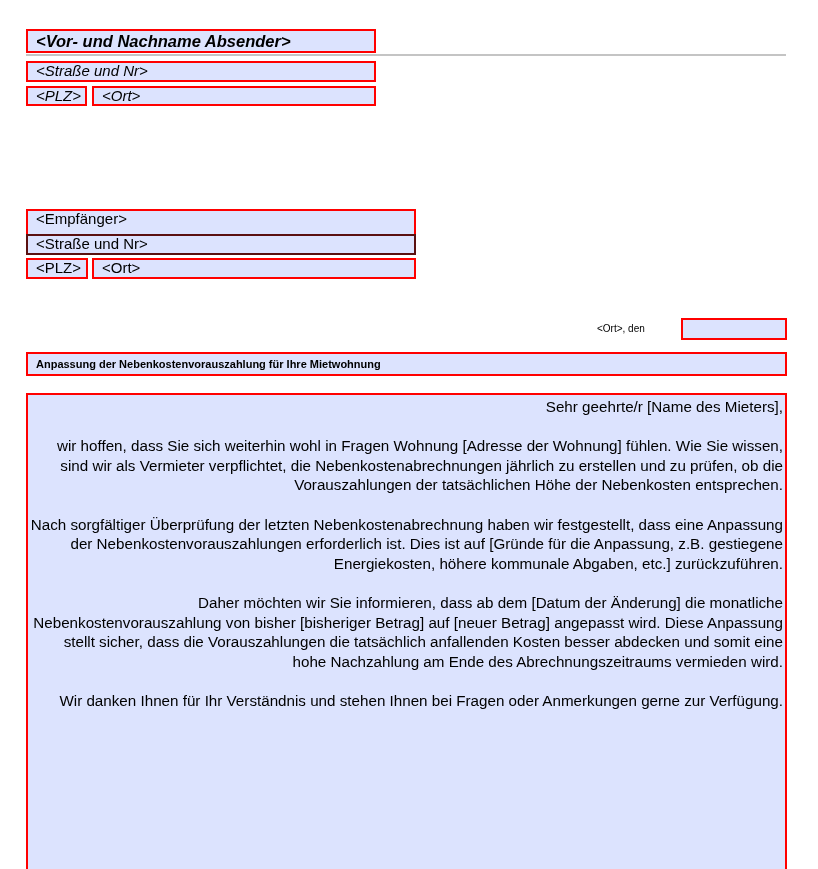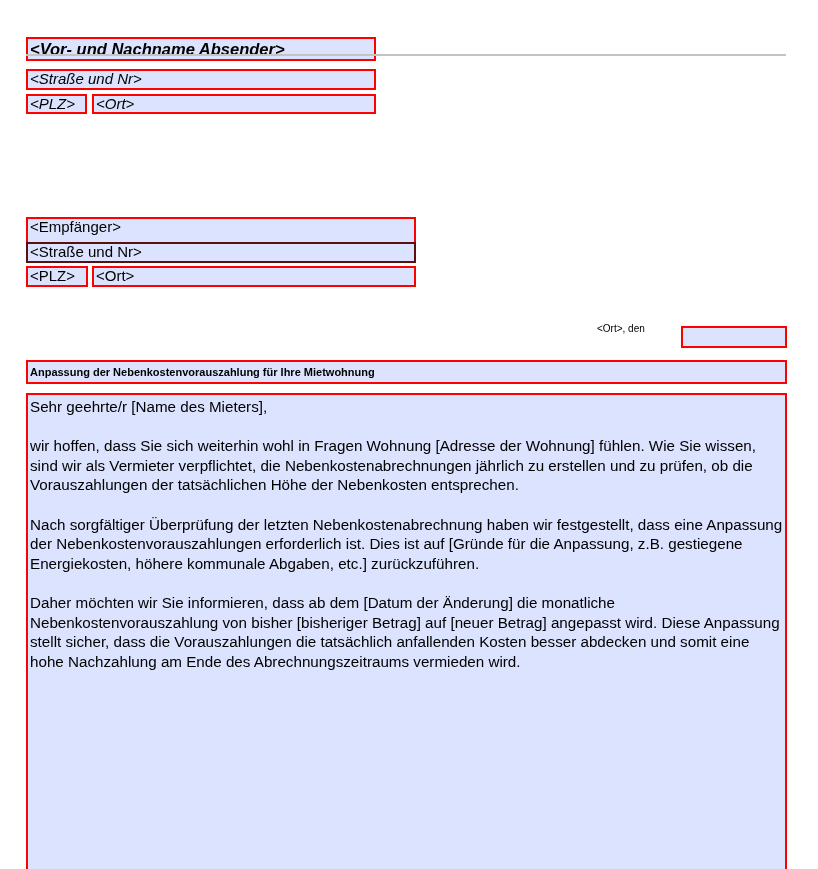--- a/index.html
+++ b/index.html
@@ -10,24 +10,23 @@
       color: #000;
       position: relative;
     }
     .field {
       position: absolute;
       box-sizing: border-box;
       background: #dce3fe;
       border: 2px solid #ff0000;
       font-size: 15px;
       line-height: 16px;
-      padding: 0 2px;
+      padding: 0 8px;
       white-space: nowrap;
       overflow: hidden;
-      margin-top: 8px;
     }
     .field.dark { border-color: #5a1010; }
     .italic { font-style: italic; }
     .bold { font-weight: bold; }
     .rule {
       position: absolute; left: 26px; top: 54px; width: 760px; height: 2px;
       background: #c4c4c4;
     }
     .static {
       position: absolute; font-size: 10px; line-height: 18px; white-space: nowrap;
@@ -35,21 +34,21 @@
     .body-field {
       position: absolute; left: 26px; top: 393px; width: 761px; height: 480px;
       box-sizing: border-box;
       background: #dce3fe;
       border: 2px solid #ff0000;
       border-bottom: none;
       padding: 2px 2px;
       font-size: 15.2px;
       line-height: 19.6px;
     }
-    .body-field p { margin: 0 0 19.6px 0; }
+    .body-field p { margin: 0 0 19.6px 0; text-align: right; }
   </style>
 </head>
 <body>
 
 <div class="field italic bold" style="left:26px; top:29px; width:350px; height:24px; font-size:16.5px; line-height:20px;">&lt;Vor- und Nachname Absender&gt;</div>
 <div class="rule"></div>
 <div class="field italic" style="left:26px; top:61px; width:350px; height:21px;">&lt;Straße und Nr&gt;</div>
 <div class="field italic" style="left:26px; top:86px; width:61px; height:20px;">&lt;PLZ&gt;</div>
 <div class="field italic" style="left:92px; top:86px; width:284px; height:20px;">&lt;Ort&gt;</div>
 
@@ -61,13 +60,14 @@
 <span class="static" style="left:597px; top:320px;">&lt;Ort&gt;, den</span>
 <div class="field" style="left:681px; top:318px; width:106px; height:22px;"></div>
 
 <div class="field bold" style="left:26px; top:352px; width:761px; height:24px; font-size:11px; line-height:20px;">Anpassung der Nebenkostenvorauszahlung für Ihre Mietwohnung</div>
 
 <div class="body-field">
   <p>Sehr geehrte/r [Name des Mieters],</p>
   <p>wir hoffen, dass Sie sich weiterhin wohl in Fragen Wohnung [Adresse der Wohnung] fühlen. Wie Sie wissen, sind wir als Vermieter verpflichtet, die Nebenkostenabrechnungen jährlich zu erstellen und zu prüfen, ob die Vorauszahlungen der tatsächlichen Höhe der Nebenkosten entsprechen.</p>
   <p>Nach sorgfältiger Überprüfung der letzten Nebenkostenabrechnung haben wir festgestellt, dass eine Anpassung der Nebenkostenvorauszahlungen erforderlich ist. Dies ist auf [Gründe für die Anpassung, z.B. gestiegene Energiekosten, höhere kommunale Abgaben, etc.] zurückzuführen.</p>
   <p>Daher möchten wir Sie informieren, dass ab dem [Datum der Änderung] die monatliche Nebenkostenvorauszahlung von bisher [bisheriger Betrag] auf [neuer Betrag] angepasst wird. Diese Anpassung stellt sicher, dass die Vorauszahlungen die tatsächlich anfallenden Kosten besser abdecken und somit eine hohe Nachzahlung am Ende des Abrechnungszeitraums vermieden wird.</p>
+  <p>Wir danken Ihnen für Ihr Verständnis und stehen Ihnen bei Fragen oder Anmerkungen gerne zur Verfügung.</p>
 </div>
 
 </body></html>

